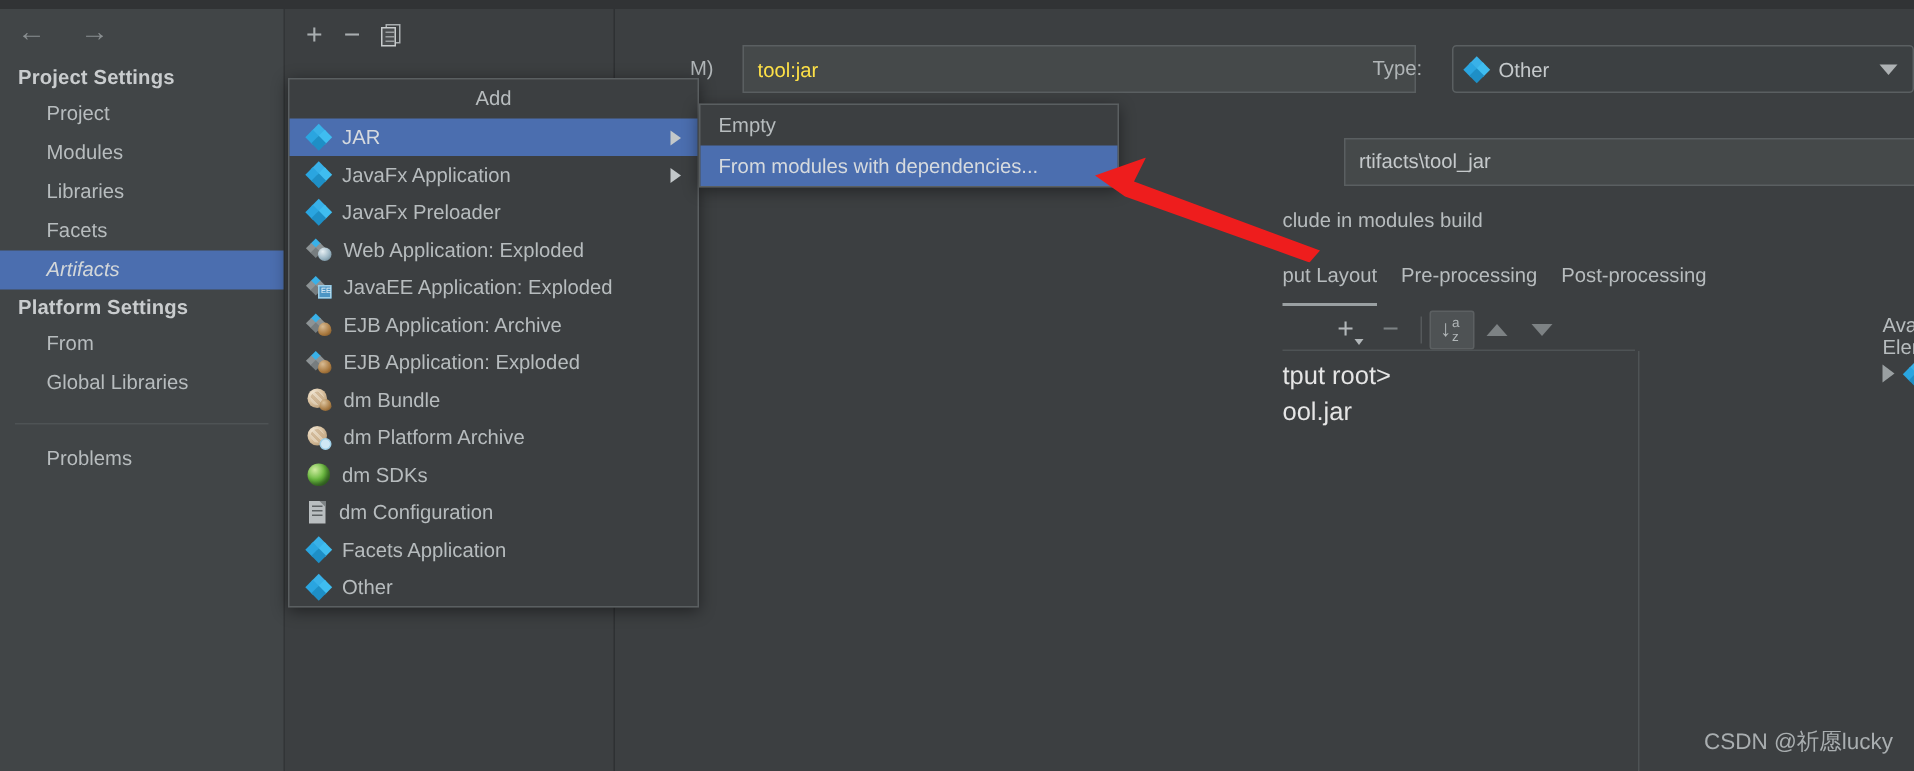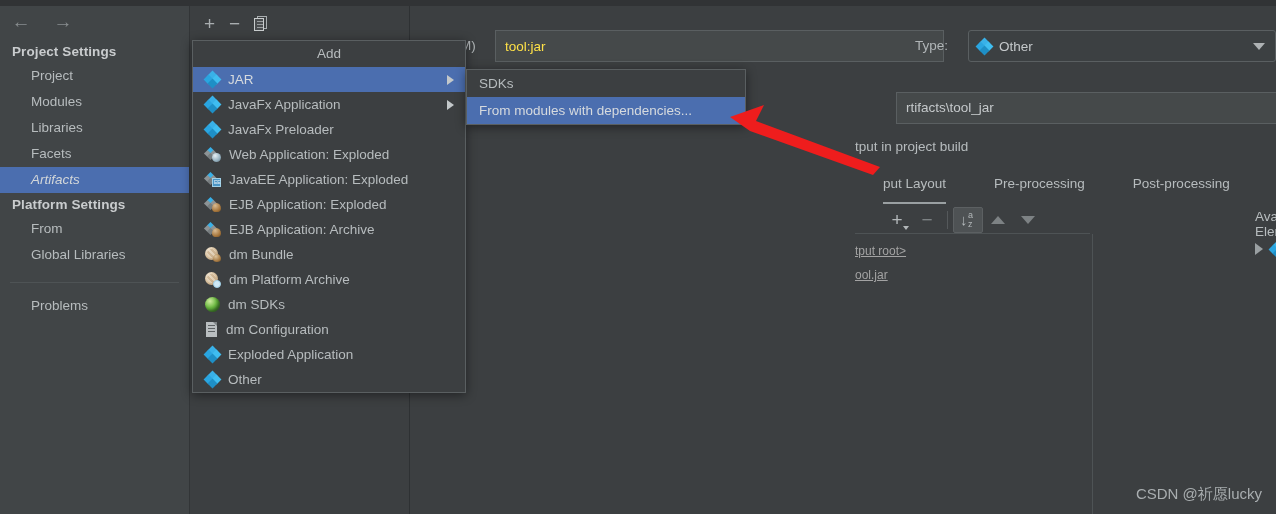--- a/index.html
+++ b/index.html
@@ -76,21 +76,21 @@
   .outdir-row { position:absolute; left:486px; top:86px; width:780px; height:32px; }
   .outdir-input {
     position:absolute; left:0; top:0; width:780px; height:32px;
     background:#45494a; border:1px solid #5a5f61; color:#c5c9cb;
     font-size:13.5px; padding: 0 34px 0 9px; line-height:30px; white-space:nowrap; overflow:hidden;
   }
 
   .include-row { position:absolute; left:445px; top:133px; font-size:13.5px; color:#b7bcbe; }
 
   
-  .tabs { position:absolute; left:445px; top:170px; height:28px; display:flex; gap:48px;margin-left:28px; }
+  .tabs { position:absolute; left:445px; top:170px; height:28px; display:flex; gap:16px; }
   .tab { font-size:13.5px; color:#b7bcbe; position:relative; padding-bottom:7px; }
   .tab.active::after { content:""; position:absolute; left:0; right:0; bottom:0; height:2px; background:#9aa0a2; }
 
   
   .layout-toolbar { position:absolute; left:472px; top:200px; width:360px; height:28px; display:flex; align-items:center; gap:0px; }
   .lt-btn { width:30px; height:26px; display:flex; align-items:center; justify-content:center; color:#b2b7b9; font-size:19px; position:relative; }
   .lt-btn.dim { color:#7d8284; }
   .lt-btn.pressed { background:#4e5254; border:1px solid #5c6062; border-radius:2px; }
   .lt-sep { width:1px; height:18px; background:#55595b; margin:0 5px; }
   .plus-drop { position:absolute; right:3px; bottom:3px; width:0;height:0;
@@ -99,21 +99,21 @@
   .az .arr { position:absolute; left:2px; top:1px; font-size:15px; color:#b2b7b9; line-height:17px;}
   .az .a { position:absolute; left:10px; top:0px; font-size:9px; color:#b2b7b9; }
   .az .z { position:absolute; left:10px; top:9px; font-size:9px; color:#b2b7b9; }
   .tri-up { width:0;height:0;border-left:7px solid transparent;border-right:7px solid transparent;border-bottom:8px solid #7d8284;}
   .tri-dn { width:0;height:0;border-left:7px solid transparent;border-right:7px solid transparent;border-top:8px solid #7d8284;}
 
   .layout-divider { position:absolute; left:445px; top:227px; width:235px; height:1px; background:#4e5355; }
 
   
   .out-tree { position:absolute; left:445px; top:233px; width:240px; }
-  .out-tree .line { font-size:12px; color:#a3a3a3; height:24px; line-height:24px;text-decoration:underline; }
+  .out-tree .line { font-size:17px; color:#e5e5e5; height:24px; line-height:24px; }
 
   .col-split { position:absolute; left:682px; top:228px; width:1px; height:286px; background:#4e5355; }
 
   
   .avail-head { position:absolute; left:845px; top:203px; display:flex; align-items:center; gap:7px; }
   .avail-head span.t { font-size:13.5px; color:#b7bcbe; }
   .avail-tree { position:absolute; left:845px; top:231px; width:300px; }
   .av-row { display:flex; align-items:center; height:24px; gap:7px; font-size:13.5px; color:#b7bcbe; }
   .av-row.indent { padding-left:28px; }
   .tri-right { width:0;height:0;border-top:6px solid transparent;border-bottom:6px solid transparent;border-left:8px solid #9aa0a2;}
@@ -166,21 +166,21 @@
     box-shadow: inset -2px -2px 3px rgba(0,0,0,.35); }
   .doc-ico { position:relative; width:13px; height:15px; flex:none; }
   .doc-ico .pg { position:absolute; left:1px; top:0; width:11px; height:15px; background:#b9bec0; }
   .doc-ico .pg i { position:absolute; left:2px; top:3px; width:7px; height:1.2px; background:#5c6163;
     box-shadow:0 3px 0 #5c6163, 0 6px 0 #5c6163; }
   .doc-ico .fold { position:absolute; right:1px; top:0; width:0;height:0;
     border-left:4px solid transparent; border-top:4px solid #7e8385; }
 
   
   .add-menu {
-    position:absolute; left:192px; top:40px; width:274px;
+    position:absolute; left:192px; top:52px; width:274px;
     background:#3c3f41; border:1px solid #5a5f61;
     box-shadow: 0 2px 10px rgba(0,0,0,.45); z-index:40;
   }
   .add-title { height:26px; line-height:26px; text-align:center; font-size:13.5px; color:#b7bcbe; }
   .mi { height:25px; display:flex; align-items:center; gap:8px; padding-left:12px;
         font-size:13.5px; color:#b7bcbe; position:relative; }
   .mi.sel { background:#4b6eaf; color:#d6dade; }
   .mi .sub-caret { position:absolute; right:11px; top:8px; width:0;height:0;
     border-top:5px solid transparent;border-bottom:5px solid transparent;border-left:7px solid #c3c8ca;}
 
@@ -254,21 +254,21 @@
         <span style="margin-left:7px">Other</span>
         <span class="caret"></span>
       </div>
     </div>
 
     <div class="outdir-row">
       <div class="outdir-input">rtifacts\tool_jar</div>
 
     </div>
 
-    <div class="include-row">tput in project build</div>
+    <div class="include-row">clude in modules build</div>
 
     <div class="tabs">
       <div class="tab active">put Layout</div>
       <div class="tab">Pre-processing</div>
       <div class="tab">Post-processing</div>
     </div>
 
     <div class="layout-toolbar">
       <div class="lt-btn">
         <span>+</span>
@@ -390,34 +390,34 @@
     <div class="mi">
       <span class="ejb">
           <span class="dsm">
             <i class="a"></i>
             <i class="b"></i>
             <i class="c"></i>
             <i class="d"></i>
           </span>
           <span class="bean"></span>
         </span>
-      <span>EJB Application: Exploded</span>
+      <span>EJB Application: Archive</span>
     </div>
 
     <div class="mi">
       <span class="ejb">
           <span class="dsm">
             <i class="a"></i>
             <i class="b"></i>
             <i class="c"></i>
             <i class="d"></i>
           </span>
           <span class="bean"></span>
         </span>
-      <span>EJB Application: Archive</span>
+      <span>EJB Application: Exploded</span>
     </div>
 
     <div class="mi">
       <span class="bundle">
           <span class="ball"></span>
           <span class="bean2"></span>
         </span>
       <span>dm Bundle</span>
     </div>
 
@@ -444,36 +444,36 @@
       <span>dm Configuration</span>
     </div>
 
     <div class="mi">
       <span class="dia">
           <i class="n"></i>
           <i class="w"></i>
           <i class="e"></i>
           <i class="s"></i>
         </span>
-      <span>Exploded Application</span>
+      <span>Facets Application</span>
     </div>
 
     <div class="mi">
       <span class="dia">
           <i class="n"></i>
           <i class="w"></i>
           <i class="e"></i>
           <i class="s"></i>
         </span>
       <span>Other</span>
     </div>
   </div>
 
   <div class="sub-menu">
-    <div class="smi">SDKs</div>
+    <div class="smi">Empty</div>
     <div class="smi sel">From modules with dependencies...</div>
   </div>
 
   <svg class="red-arrow" width="160" height="70" viewBox="0 0 160 70">
     <polygon points="0,12 34,0 26,16 150,62 143,70 20,26" fill="#ee1d1d"></polygon>
   </svg>
 
   <div class="watermark">CSDN @祈愿lucky</div>
 </div>
 

